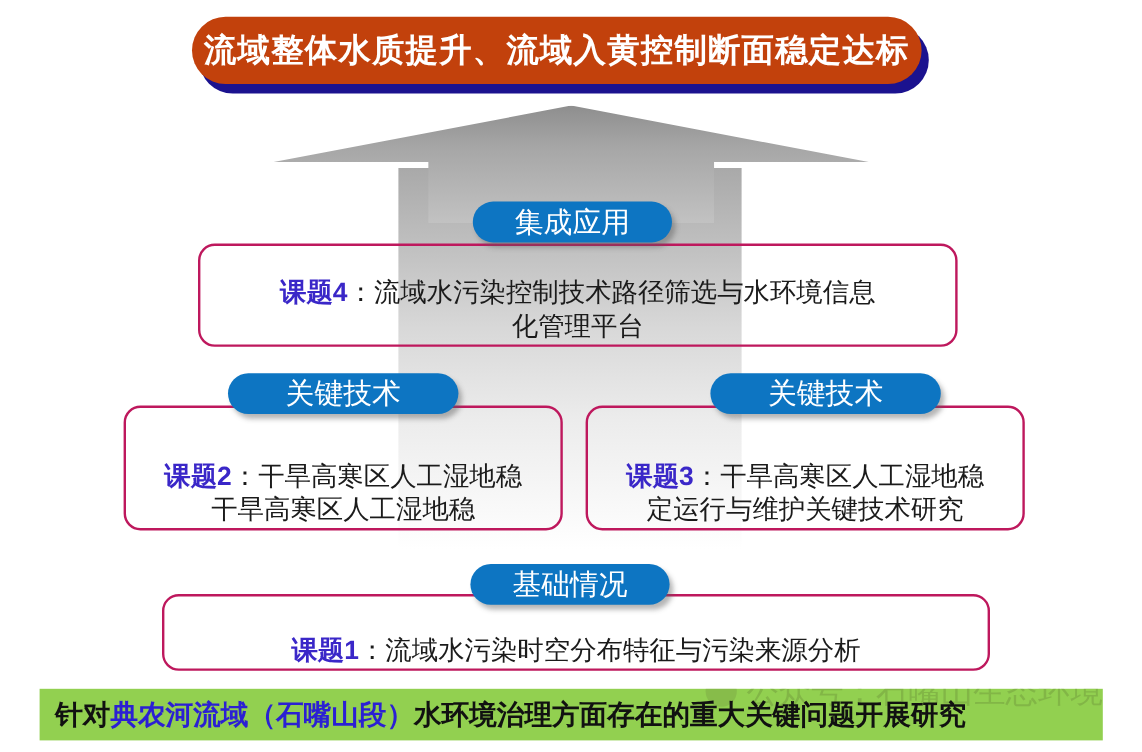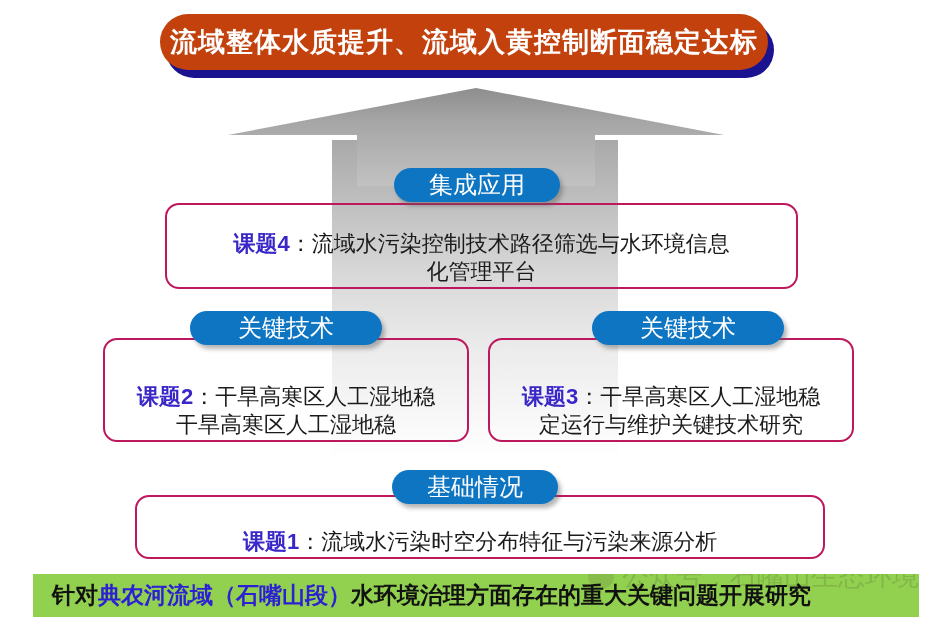--- a/index.html
+++ b/index.html
@@ -158,28 +158,27 @@
   }
   #green-banner .banner-text {
     position: absolute;
     left: 0;
     top: 0;
     width: 886px;
     height: 43px;
     display: flex;
     align-items: center;
     justify-content: flex-start;
-    padding-left: 3px;
+    padding-left: 13px;
     box-sizing: border-box;
     font-size: 23px;
     font-weight: bold;
     color: #111111;
     white-space: nowrap;
     z-index: 2;
-    margin-left: 16px;
   }
   #green-banner .banner-text .hl { color: #2b20d3; }
 
   #watermark {
     position: absolute;
     left: 555px;
     top: -16px;
     display: flex;
     align-items: center;
     gap: 8px;

